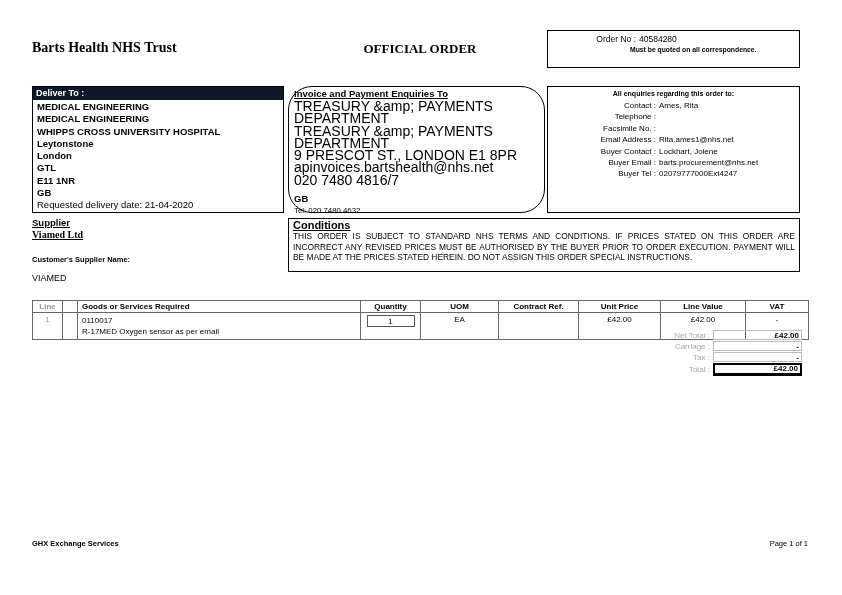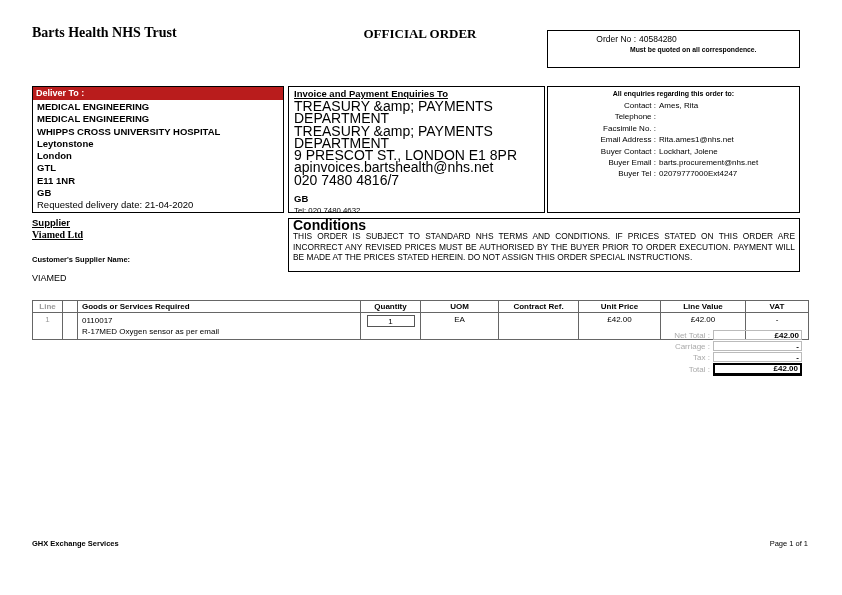--- a/index.html
+++ b/index.html
@@ -1,41 +1,41 @@
 <!DOCTYPE html>
 <html><head>
 <meta charset="utf-8">
 <style>
   * { margin: 0; padding: 0; box-sizing: border-box; }
   html, body { width: 842px; height: 595px; background: #fff; }
   body { position: relative; font-family: "Liberation Sans", sans-serif; color: #000; overflow: hidden; }
   .abs { position: absolute; }
-  .serif { font-family: "Liberation Serif", serif; }
+  .serif { font-family: "Liberation Serif", serif; margin-top: 15px; }
   .box { border: 1px solid #000; background: #fff; }
 
   
   .trust-name { left: 32px; top: 25px; font-size: 14px; font-weight: bold; }
   .order-title { left: 300px; top: 26px; width: 240px; text-align: center; font-size: 13px; font-weight: bold; }
 
   
   .order-box { left: 547px; top: 30px; width: 253px; height: 38px; padding-top: 3px; }
   .order-row { display: flex; font-size: 8.5px; line-height: 11px; }
   .order-row .lbl { width: 88px; text-align: right; }
   .order-row .val { margin-left: 3px; }
   .order-note { font-size: 6.8px; font-weight: bold; margin-left: 82px; margin-top: 1px; }
 
   
   .deliver-box { left: 32px; top: 86px; width: 252px; height: 127px; }
-  .deliver-head { background: #b91c1c; color: #fff; font-size: 9px; font-weight: bold; padding: 1px 3px 2px 3px; }
+  .deliver-head { background: #0f172a; color: #fff; font-size: 9px; font-weight: bold; padding: 1px 3px 2px 3px; }
   .deliver-lines { padding: 1px 4px; }
   .deliver-lines div { font-size: 9.5px; font-weight: bold; line-height: 12.3px; }
   .deliver-lines .req { font-weight: normal; }
 
   
-  .invoice-box { left: 288px; top: 86px; width: 257px; height: 127px; padding: 1px 5px; }
+  .invoice-box { left: 288px; top: 86px; width: 257px; height: 127px; padding: 1px 5px; border-radius: 24px; }
   .invoice-head { font-size: 9.5px; font-weight: bold; text-decoration: underline; line-height: 12px; }
   .invoice-lines div { font-size: 14px; line-height: 12.3px; }
   .invoice-gb { font-size: 9.5px; font-weight: bold; line-height: 12px; margin-top: 7px; }
   .invoice-telfax div { font-size: 7.8px; line-height: 11px; }
 
   
   .contact-box { left: 547px; top: 86px; width: 253px; height: 127px; padding-top: 3px; }
   .contact-head { font-size: 7px; font-weight: bold; text-align: center; margin-bottom: 3px; }
   .contact-row { display: flex; font-size: 8px; line-height: 11.4px; }
   .contact-row .lbl { width: 108px; text-align: right; }
@@ -43,21 +43,21 @@
 
   
   .supplier-block { left: 32px; top: 217px; }
   .supplier-head { font-size: 9.5px; font-weight: bold; text-decoration: underline; }
   .supplier-name { font-size: 10px; font-weight: bold; text-decoration: underline; margin-top: 1px; }
   .cust-supp-label { font-size: 7.5px; font-weight: bold; margin-top: 15px; }
   .cust-supp-name { font-size: 9px; margin-top: 9px; }
 
   
   .conditions-box { left: 288px; top: 218px; width: 512px; height: 54px; padding: 1px 4px; }
-  .conditions-head { font-size: 14px; font-weight: bold; line-height: 11px; }
+  .conditions-head { font-size: 11px; font-weight: bold; text-decoration: underline; line-height: 11px; }
   .conditions-text { font-size: 8.4px; line-height: 10.6px; text-align: justify; }
 
   
   .items-table { left: 32px; top: 300px; width: 776px; border-collapse: collapse; table-layout: fixed; }
   .items-table th, .items-table td { border: 1px solid #666; }
   .items-table th { font-size: 8px; font-weight: bold; height: 12px; text-align: center; padding: 0 2px; }
   .items-table th.goods-h { text-align: left; padding-left: 4px; }
   .items-table th.line-h { color: #999; }
   .items-table td { font-size: 8px; height: 26px; vertical-align: top; padding: 2px 2px; }
   .items-table td.line-c { color: #999; text-align: center; }

